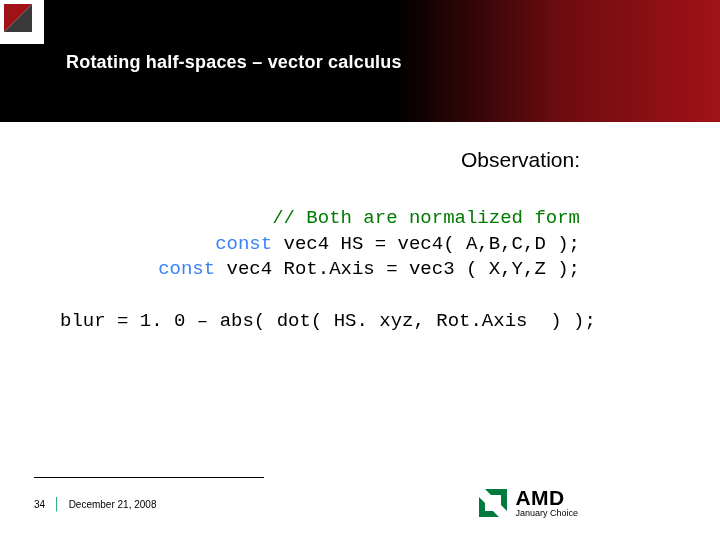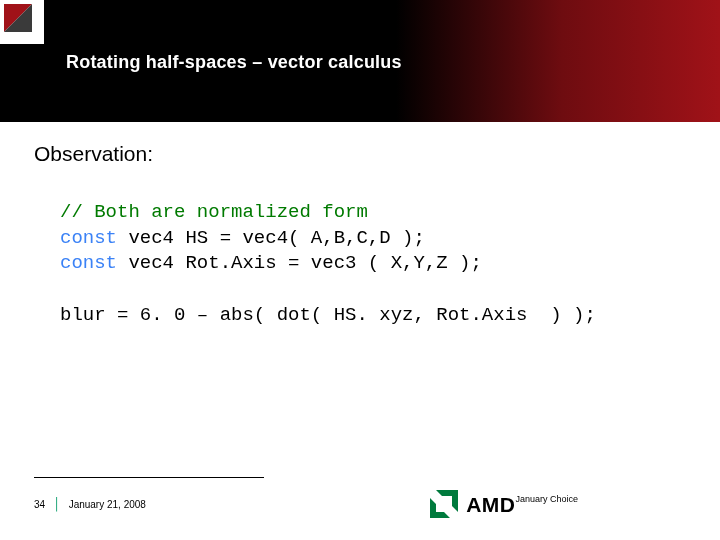--- a/index.html
+++ b/index.html
@@ -15,22 +15,23 @@
     background: #fff; z-index: 2;
   }
   .logo-tri {
     position: absolute; top: 4px; left: 4px; width: 28px; height: 28px; z-index: 3;
   }
   .title {
     position: absolute; left: 66px; top: 52px; z-index: 3;
     color: #fff; font-weight: bold; font-size: 18px; letter-spacing: 0.2px;
   }
   .content {
-    position: absolute; left: 34px; top: 142px; right: 28px;
+    position: absolute; left: 34px; top: 148px; right: 28px;
     font-size: 20px;
+    text-align: right;
   }
   .obs { font-family: Verdana, Arial, sans-serif; font-size: 21px; color: #000; margin-bottom: 34px; }
   pre.code {
     font-family: "Courier New", Courier, monospace;
     font-size: 19px; line-height: 1.35; color: #000;
     white-space: pre;
     margin-left: 26px;
   }
   pre.code .kw { color: #3b82f6; }
   pre.code .cm { color: #007a00; }
@@ -39,21 +40,21 @@
   }
   .footer {
     position: absolute; left: 34px; bottom: 30px; font-size: 10px; color: #000;
     display: flex; align-items: flex-start; gap: 8px;
   }
   .footer .sep { color: #009966; font-size: 12px; line-height: 10px; }
   .amd {
     position: absolute; right: 30px; bottom: 22px; display: flex; align-items: center; gap: 8px;
   }
   .amd-arrow { width: 28px; height: 28px; }
-  .amd-text { display: flex; flex-direction: row; line-height: 1; }
+  .amd-text { display: flex; flex-direction: column; line-height: 1; }
   .amd-text .big { font-family: Arial, sans-serif; font-weight: 900; font-size: 21px; color: #000; letter-spacing: 0.5px; }
   .amd-text .small { font-family: Arial, sans-serif; font-size: 9px; color: #000; margin-top: 1px; }
 </style>
 </head>
 <body>
 
 <div class="slide">
 
   <div class="header-band"></div>
 
@@ -64,28 +65,28 @@
   </svg>
 
   <div class="title">Rotating half-spaces – vector calculus</div>
 
   <div class="content">
     <div class="obs">Observation:</div>
     <pre class="code"><span class="cm">// Both are normalized form</span>
 <span class="kw">const</span><span> vec4 HS = vec4( A,B,C,D );</span>
 <span class="kw">const</span><span> vec4 Rot.Axis = vec3 ( X,Y,Z );</span>
 
-<span>blur = 6. 0 – abs( dot( HS. xyz, Rot.Axis  ) );</span></pre>
+<span>blur = 1. 0 – abs( dot( HS. xyz, Rot.Axis  ) );</span></pre>
   </div>
 
   <div class="footer-rule"></div>
   <div class="footer">
     <span>34</span>
     <span class="sep">│</span>
-    <span>January 21, 2008</span>
+    <span>December 21, 2008</span>
   </div>
 
   <div class="amd">
     <svg class="amd-arrow" viewBox="0 0 28 28">
       <path d="M6 0 H28 V22 L22 16 V6 H12 Z" fill="#007a3d"></path>
       <path d="M0 28 V8 L6 14 V22 H14 L20 28 Z" fill="#007a3d"></path>
     </svg>
     <div class="amd-text">
       <span class="big">AMD</span>
       <span class="small">January Choice</span>

